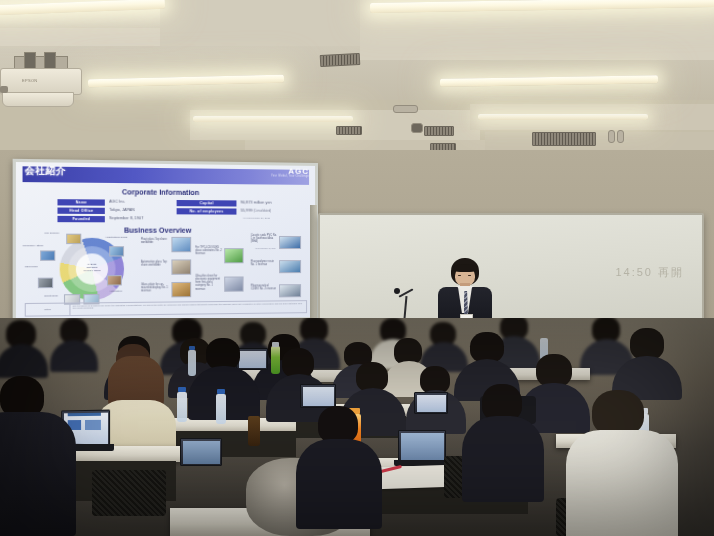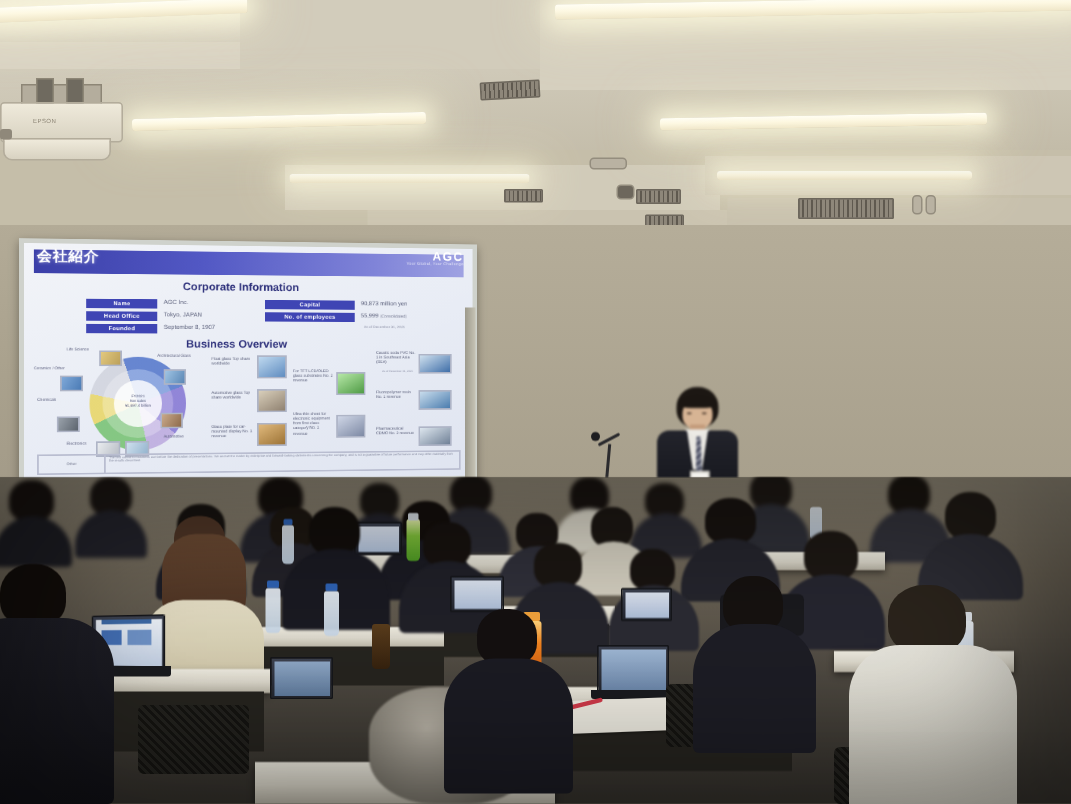--- a/index.html
+++ b/index.html
@@ -280,20 +280,24 @@
       <div class="note" style="left:226px;top:81px;font-size:1.8px;">As of December 31, 2021</div>
 
       <div class="disc">
         <div class="disc-l">Other</div>
         <div class="disc-r">The text called for business use before the dedication of presentations. We and all the matter by enterprise and forward-looking statements concerning the company, and is not a guarantee of future performance and may differ materially from the results described.</div>
       </div>
     </div>
   </div>
   <div class="wb-edge"></div>
 
+  <div class="wb">
+    <div class="wb-note">14:50 再開</div>
+    <div class="wb-eraser"></div>
+  </div>
   <div class="wb-tray"></div>
 
   <div class="podium"></div>
   <div class="pres blur1">
     <div class="p-head"></div>
     <div class="p-face"></div>
     <div class="p-hairf"></div>
     <div class="p-eye" style="left:24px;top:17px;"></div>
     <div class="p-eye" style="left:34px;top:17px;"></div>
     <div class="p-neck"></div>

